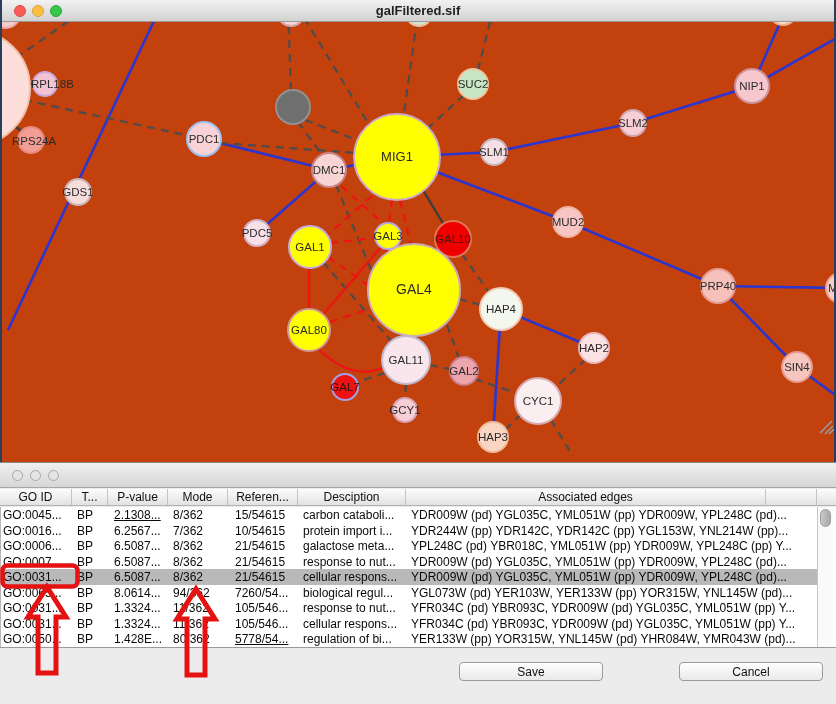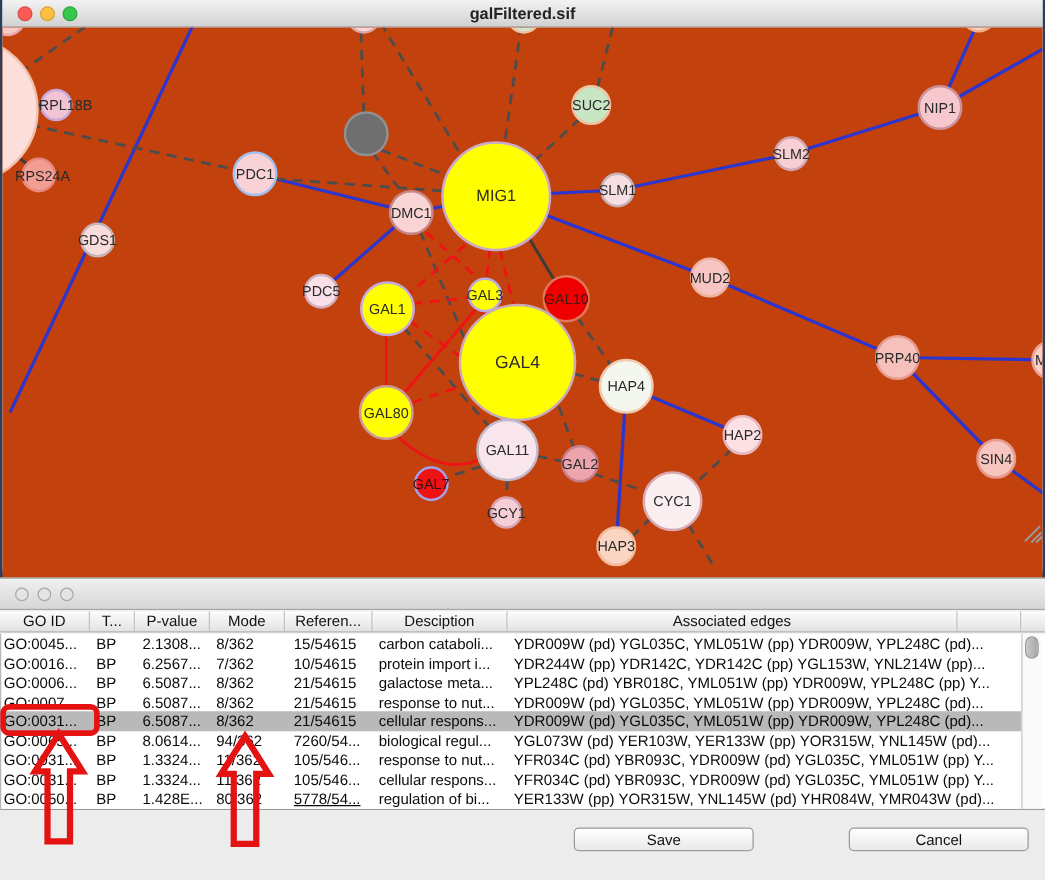--- a/index.html
+++ b/index.html
@@ -199,21 +199,21 @@
       <div class="hcell" style="left: 228px; width: 70px;">Referen...</div>
       <div class="hcell" style="left: 298px; width: 108px;">Desciption</div>
       <div class="hcell" style="left: 406px; width: 360px;">Associated edges</div>
       <div class="hcell" style="left: 766px; width: 51px;"></div>
     </div>
   <div id="table-zone"></div>
   <div id="table-body">
       <div class="trow" style="top: 0px;">
         <span class="tcell" style="left: 2px; width: 70px;">GO:0045...</span>
         <span class="tcell" style="left: 76px; width: 28px;">BP</span>
-        <span class="tcell" style="left: 113px; width: 54px;">2.1308...</span>
+        <span class="tcell" style="left: 113px; width: 54px; text-decoration: underline;">2.1308...</span>
         <span class="tcell" style="left: 172px; width: 54px;">8/362</span>
         <span class="tcell" style="left: 234px; width: 62px;">15/54615</span>
         <span class="tcell" style="left: 302px; width: 102px;">carbon cataboli...</span>
         <span class="tcell" style="left: 410px; width: 404px;">YDR009W (pd) YGL035C, YML051W (pp) YDR009W, YPL248C (pd)...</span>
       </div>
       <div class="trow" style="top: 15.5px;">
         <span class="tcell" style="left: 2px; width: 70px;">GO:0016...</span>
         <span class="tcell" style="left: 76px; width: 28px;">BP</span>
         <span class="tcell" style="left: 113px; width: 54px;">6.2567...</span>
         <span class="tcell" style="left: 172px; width: 54px;">7/362</span>

